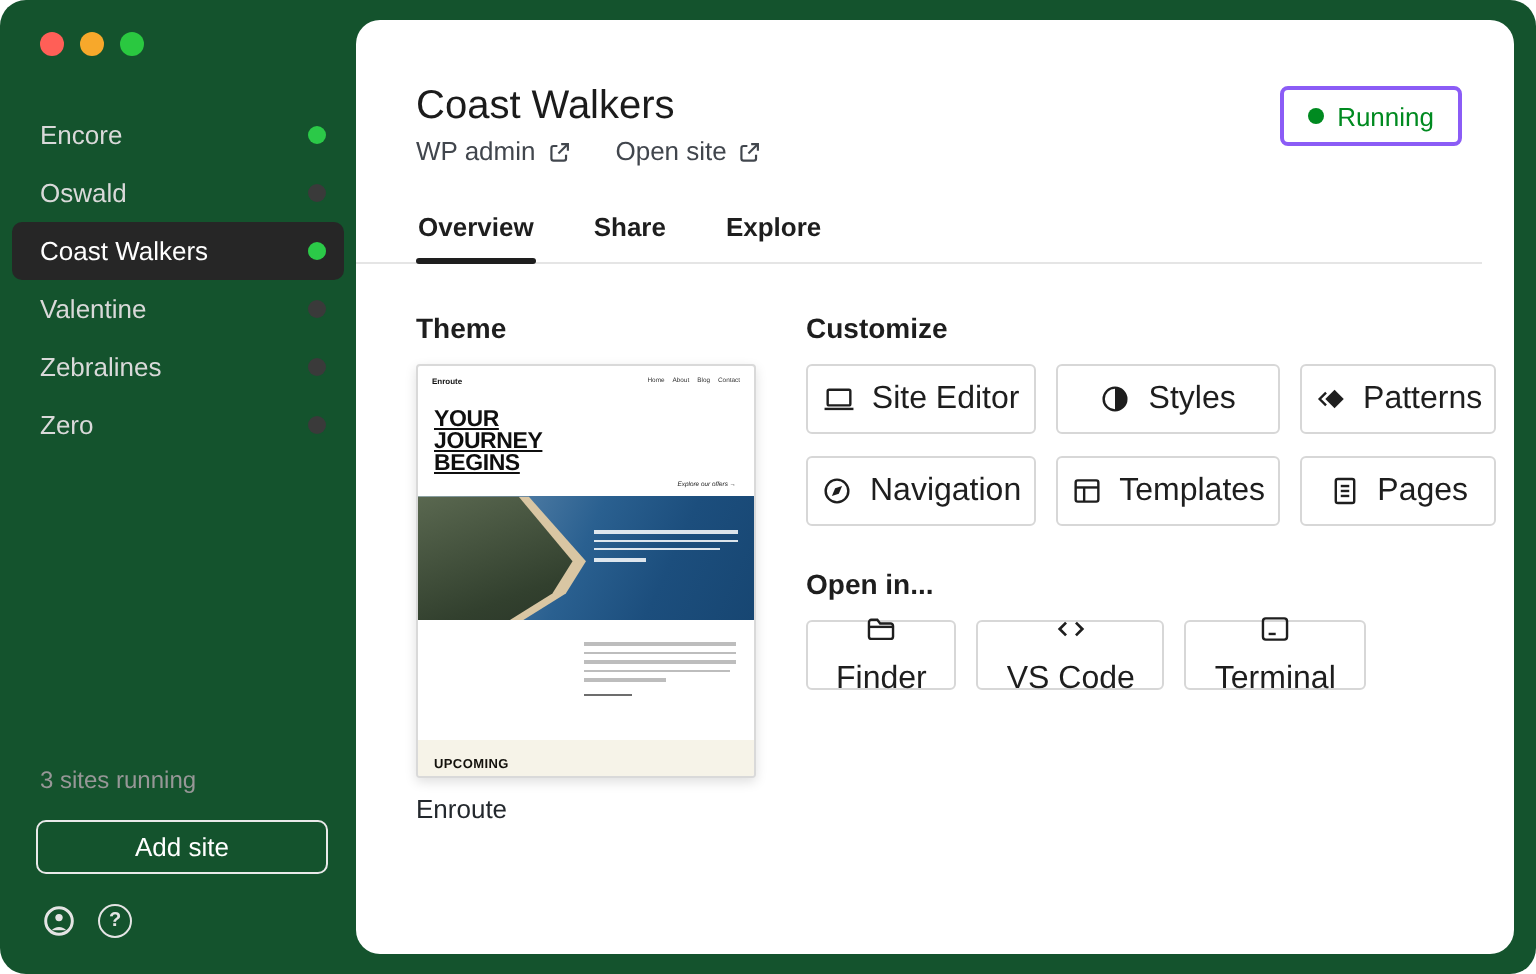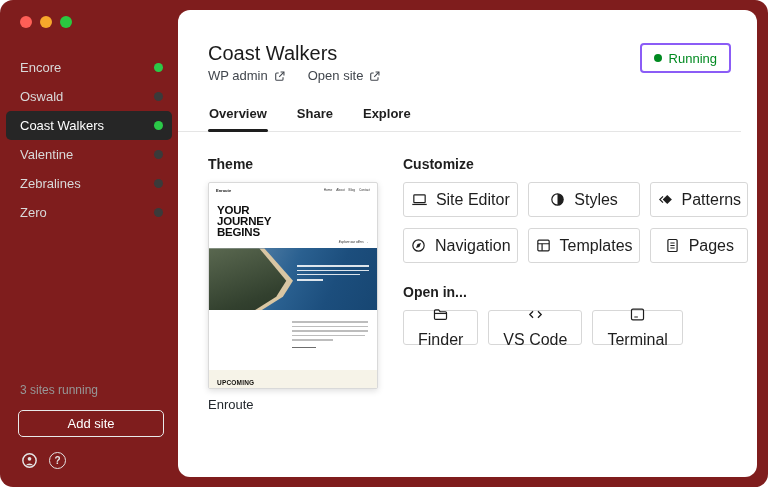--- a/index.html
+++ b/index.html
@@ -1,18 +1,18 @@
 <!DOCTYPE html>
 <html><head>
 <meta charset="utf-8">
 <style>
   * { box-sizing: border-box; }
   body { margin:0; background:#ffffff; font-family:"Liberation Sans", sans-serif;
          -webkit-font-smoothing:antialiased; }
-  .window { position:relative; width:768px; height:487px; background:#7f1d1d;
+  .window { position:relative; width:768px; height:487px; background:#14532d;
             border-radius:13px; overflow:hidden; }
 
   
   .traffic { position:absolute; top:16px; left:20px; display:flex; gap:8px; }
   .tl { width:12px; height:12px; border-radius:50%; }
 
   
   .sites { position:absolute; top:53px; left:0; width:178px; }
   .site-item { height:29px; display:flex; align-items:center; margin:0 6px;
                padding:0 9px 0 14px; border-radius:5px; color:#d9d9d9;
@@ -64,21 +64,21 @@
   .col-theme { width:170px; flex:none; }
   .thumb { width:170px; height:207px; border:1px solid #d9d9d9; border-radius:2px;
            box-shadow:0 2px 6px rgba(0,0,0,.13); display:flex; flex-direction:column;
            overflow:hidden; background:#ffffff; cursor:default; }
   .t-nav { height:14px; flex:none; display:flex; align-items:center;
            justify-content:space-between; padding:0 7px; }
   .t-logo { font-size:4px; font-weight:700; color:#111111; }
   .t-menu { display:flex; gap:4px; font-size:3.2px; color:#333333; }
   .t-hero { padding:8px 8px 1px; }
   .t-h1 { font-size:11.5px; font-weight:800; color:#0f0f0f; line-height:.94;
-          letter-spacing:-.2px; }
+          letter-spacing:-.2px;text-decoration:underline; }
   .t-explore { font-size:3.2px; font-style:italic; color:#222222; text-align:right;
                padding:2px 9px 4px; }
   .t-photo { height:62px; flex:none; position:relative;
              background:linear-gradient(115deg,#8fb4c9 0%,#537fa6 22%,#2a6090 48%,#1c4e7d 72%,#174672 100%); }
   .t-shore { position:absolute; inset:0; background:#d9c6a3;
              clip-path:polygon(0 0,33% 0,50% 52%,44% 78%,31% 100%,0 100%); }
   .t-cliff { position:absolute; inset:0;
              background:linear-gradient(160deg,#5a6850 0%,#32402e 55%,#202a20 100%);
              clip-path:polygon(0 0,30% 0,46% 52%,40% 78%,27% 100%,0 100%); }
   .t-quote { position:absolute; right:8px; top:17px; width:72px; }

